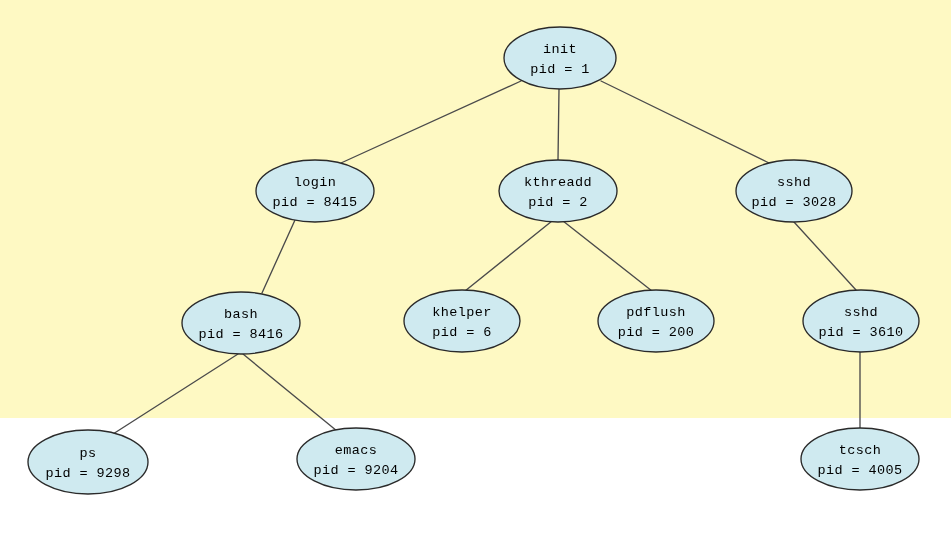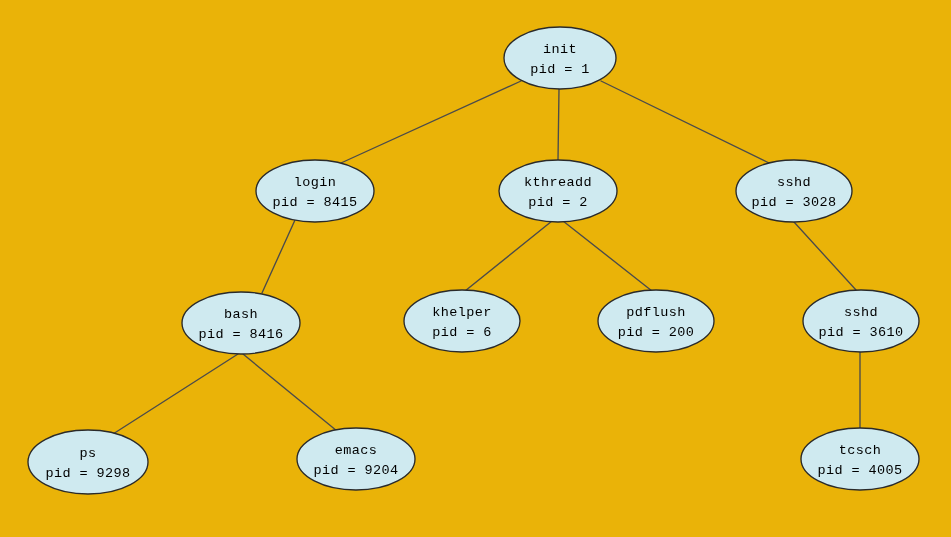--- a/index.html
+++ b/index.html
@@ -9,22 +9,22 @@
   }
   body {
     width: 951px;
     height: 537px;
     overflow: hidden;
     font-family: "Liberation Mono", "DejaVu Sans Mono", monospace;
   }
   #diagram-root {
     position: relative;
     width: 951px;
-    height: 537px;
-    background: #eab308;
+    height: 418px;
+    background: #fef9c3;
   }
   svg#process-tree-svg {
     display: block;
     width: 951px;
     height: 537px;
   }
   .edge-line {
     stroke: #4b4b4b;
     stroke-width: 1.35;
     fill: none;

